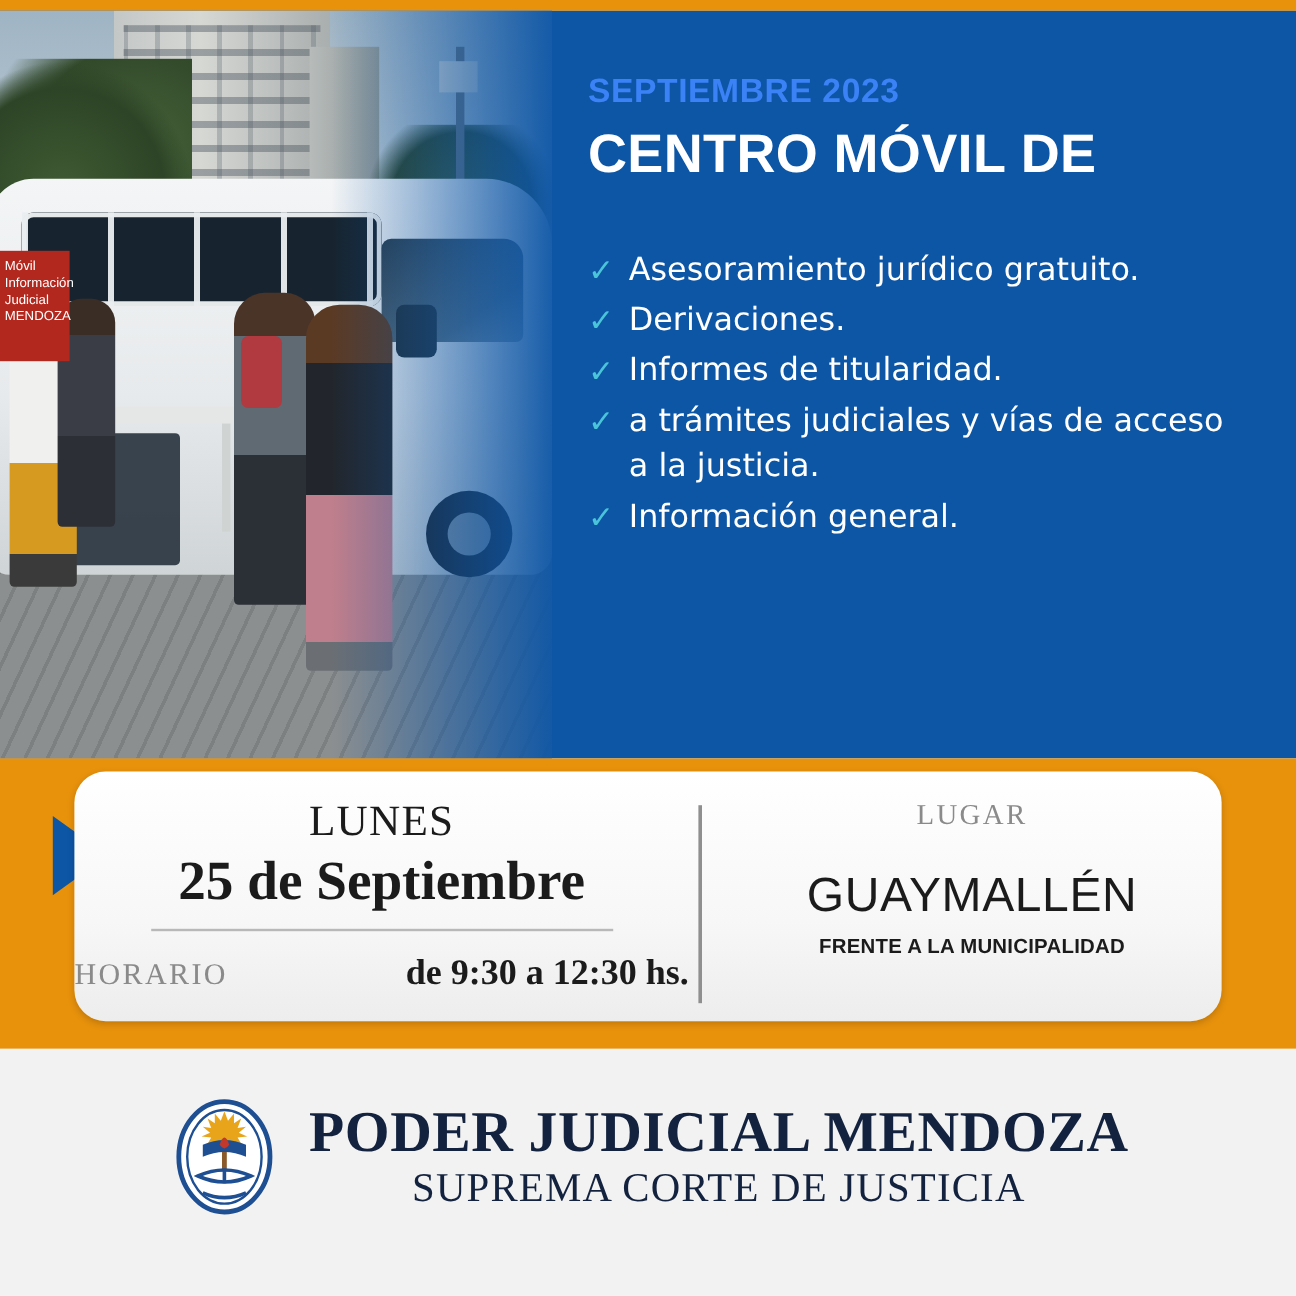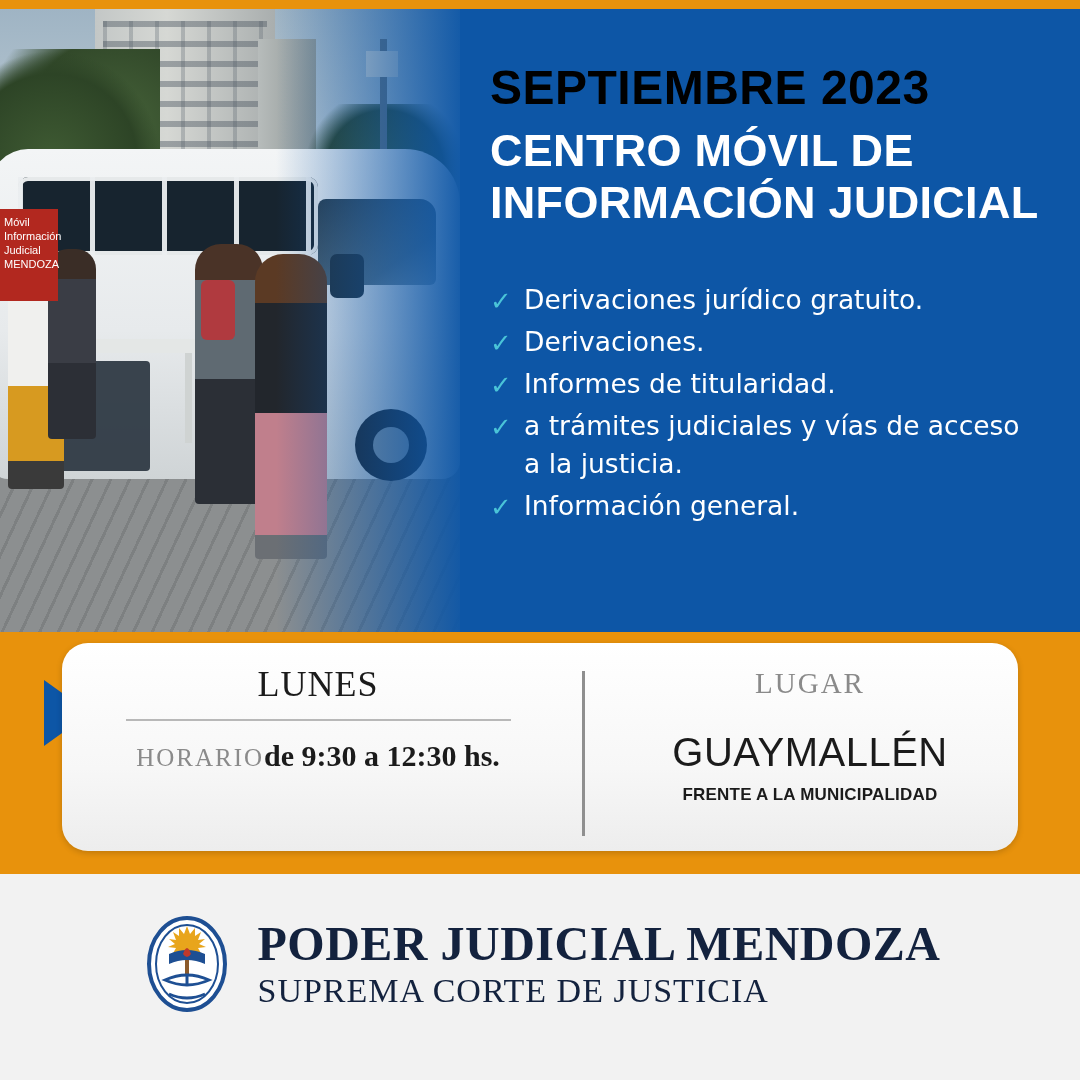--- a/index.html
+++ b/index.html
@@ -199,22 +199,22 @@
   .right-col {
     position: absolute;
     top: 9px; left: 460px;
     width: 620px;
     height: 623px;
     padding: 45px 40px 0 20px;
     box-sizing: border-box;
     color: #ffffff;
   }
   .kicker {
-    color: #000000;
-    font-size: 48px;
+    color: #3b82f6;
+    font-size: 28px;
     font-weight: bold;
     letter-spacing: .5px;
     margin: 6px 0 10px 10px;
   }
   .headline {
     font-size: 45px;
     font-weight: bold;
     line-height: 52px;
     margin: 0 0 0 10px;
     letter-spacing: .3px;
@@ -292,21 +292,21 @@
   .divider-h {
     width: 385px;
     height: 2px;
     background: #b8b8b8;
     margin: 14px auto 0 auto;
   }
   .time-row {
     margin-top: 18px;
     display: flex;
     align-items: baseline;
-    justify-content: center;
+    justify-content: space-between;
   }
   .time-label {
     font-family: "Liberation Serif", serif;
     font-size: 25px;
     color: #8a8a8a;
     letter-spacing: 2px;
   }
   .time-value {
     font-family: "Liberation Serif", serif;
     font-weight: bold;
@@ -324,21 +324,21 @@
     position: absolute;
     top: 0; left: 540px;
     width: 416px;
     height: 220px;
     text-align: center;
     color: #1b1b1b;
   }
   .place-label {
     margin-top: 24px;
     font-family: "Liberation Serif", serif;
-    font-size: 29px;
+    font-size: 24px;
     color: #8a8a8a;
     letter-spacing: 2px;
   }
   .place-name {
     margin-top: 30px;
     font-size: 40px;
     font-weight: normal;
     letter-spacing: .5px;
   }
   .place-sub {
@@ -364,20 +364,21 @@
     justify-content: center;
     gap: 22px;
   }
   .crest {
     width: 96px; height: 108px;
     position: relative;
   }
   .crest svg { display: block; }
   .brand {
     color: #13223e;
+    text-align: center;
   }
   .brand-1 {
     font-family: "Liberation Serif", serif;
     font-weight: bold;
     font-size: 48px;
     letter-spacing: .5px;
     line-height: 54px;
   }
   .brand-2 {
     font-family: "Liberation Serif", serif;
@@ -421,27 +422,26 @@
       </div>
     <div class="p4"></div>
     <div class="banner">Móvil Información Judicial MENDOZA</div>
   </div>
   <div class="photo-tint"></div>
 
   <div class="right-col">
     <div class="kicker">SEPTIEMBRE 2023</div>
     <div class="headline">
       <div>CENTRO MÓVIL DE</div>
-      <div>INFORMACIÓN JUDICIAL</div>
     </div>
 
     <ul class="bullets">
       <li>
         <span class="check">✓</span>
-        <span>Derivaciones jurídico gratuito.</span>
+        <span>Asesoramiento jurídico gratuito.</span>
       </li>
       <li>
         <span class="check">✓</span>
         <span>Derivaciones.</span>
       </li>
       <li>
         <span class="check">✓</span>
         <span>Informes de titularidad.</span>
       </li>
       <li>
@@ -454,20 +454,21 @@
       </li>
     </ul>
   </div>
 
   <div class="orange-band"></div>
   <div class="play-triangle"></div>
 
   <div class="card">
     <div class="card-left">
       <div class="day-name">LUNES</div>
+      <div class="day-date">25 de Septiembre</div>
       <div class="divider-h"></div>
       <div class="time-row">
         <span class="time-label">HORARIO</span>
         <span class="time-value">de 9:30 a 12:30 hs.</span>
       </div>
     </div>
     <div class="divider-v"></div>
     <div class="card-right">
       <div class="place-label">LUGAR</div>
       <div class="place-name">GUAYMALLÉN</div>

